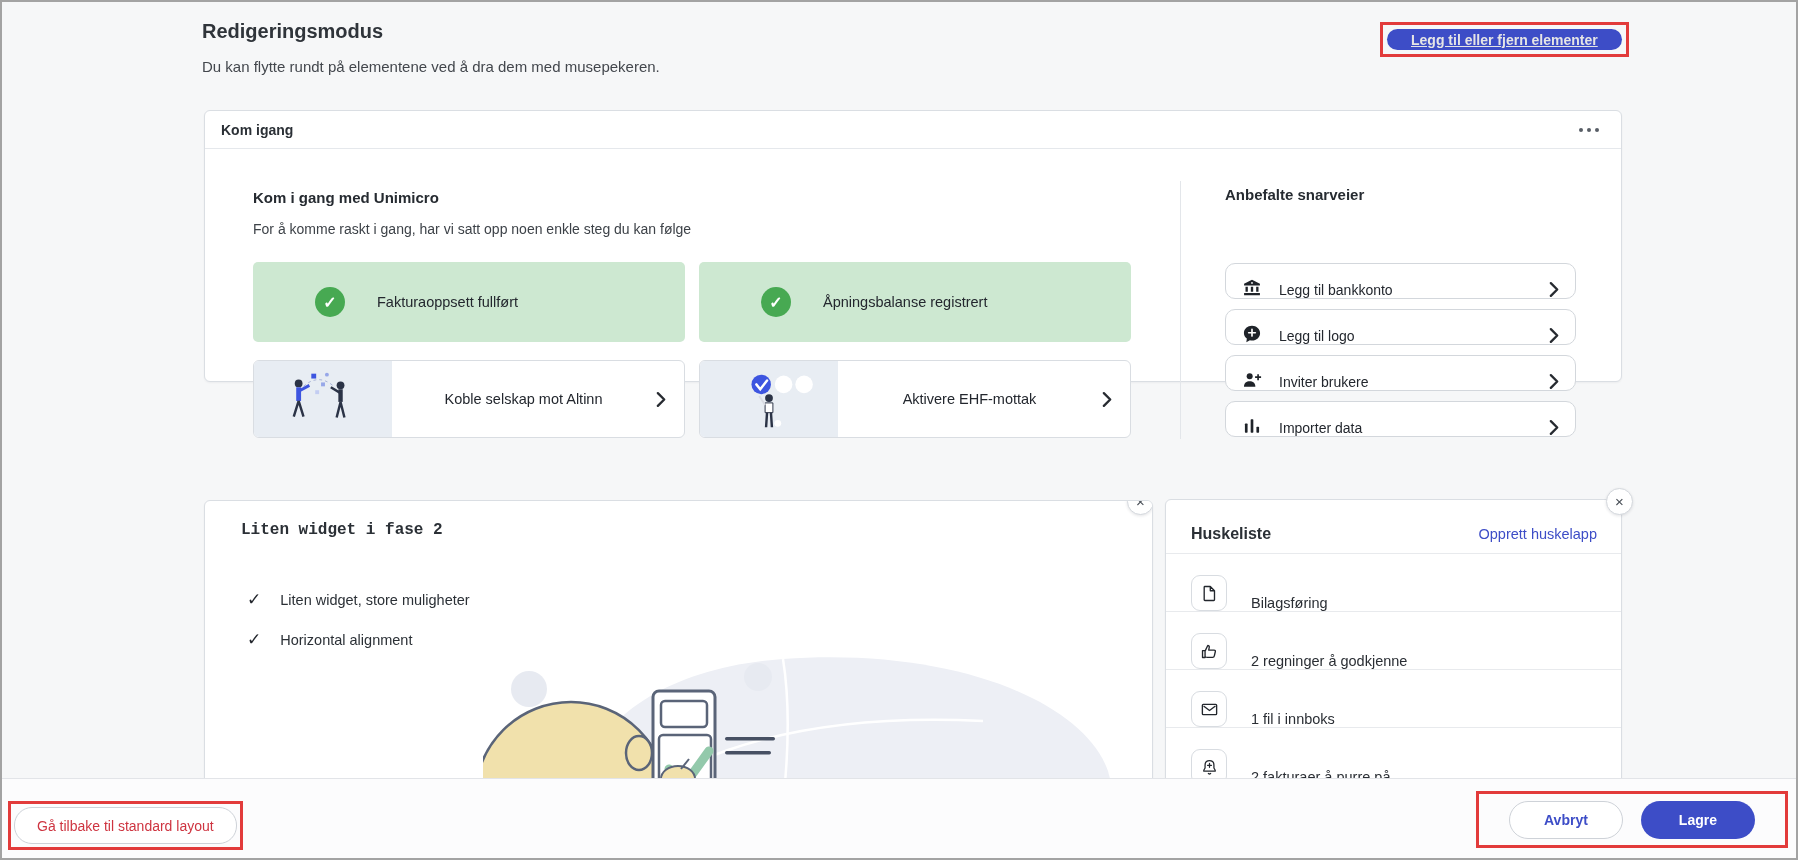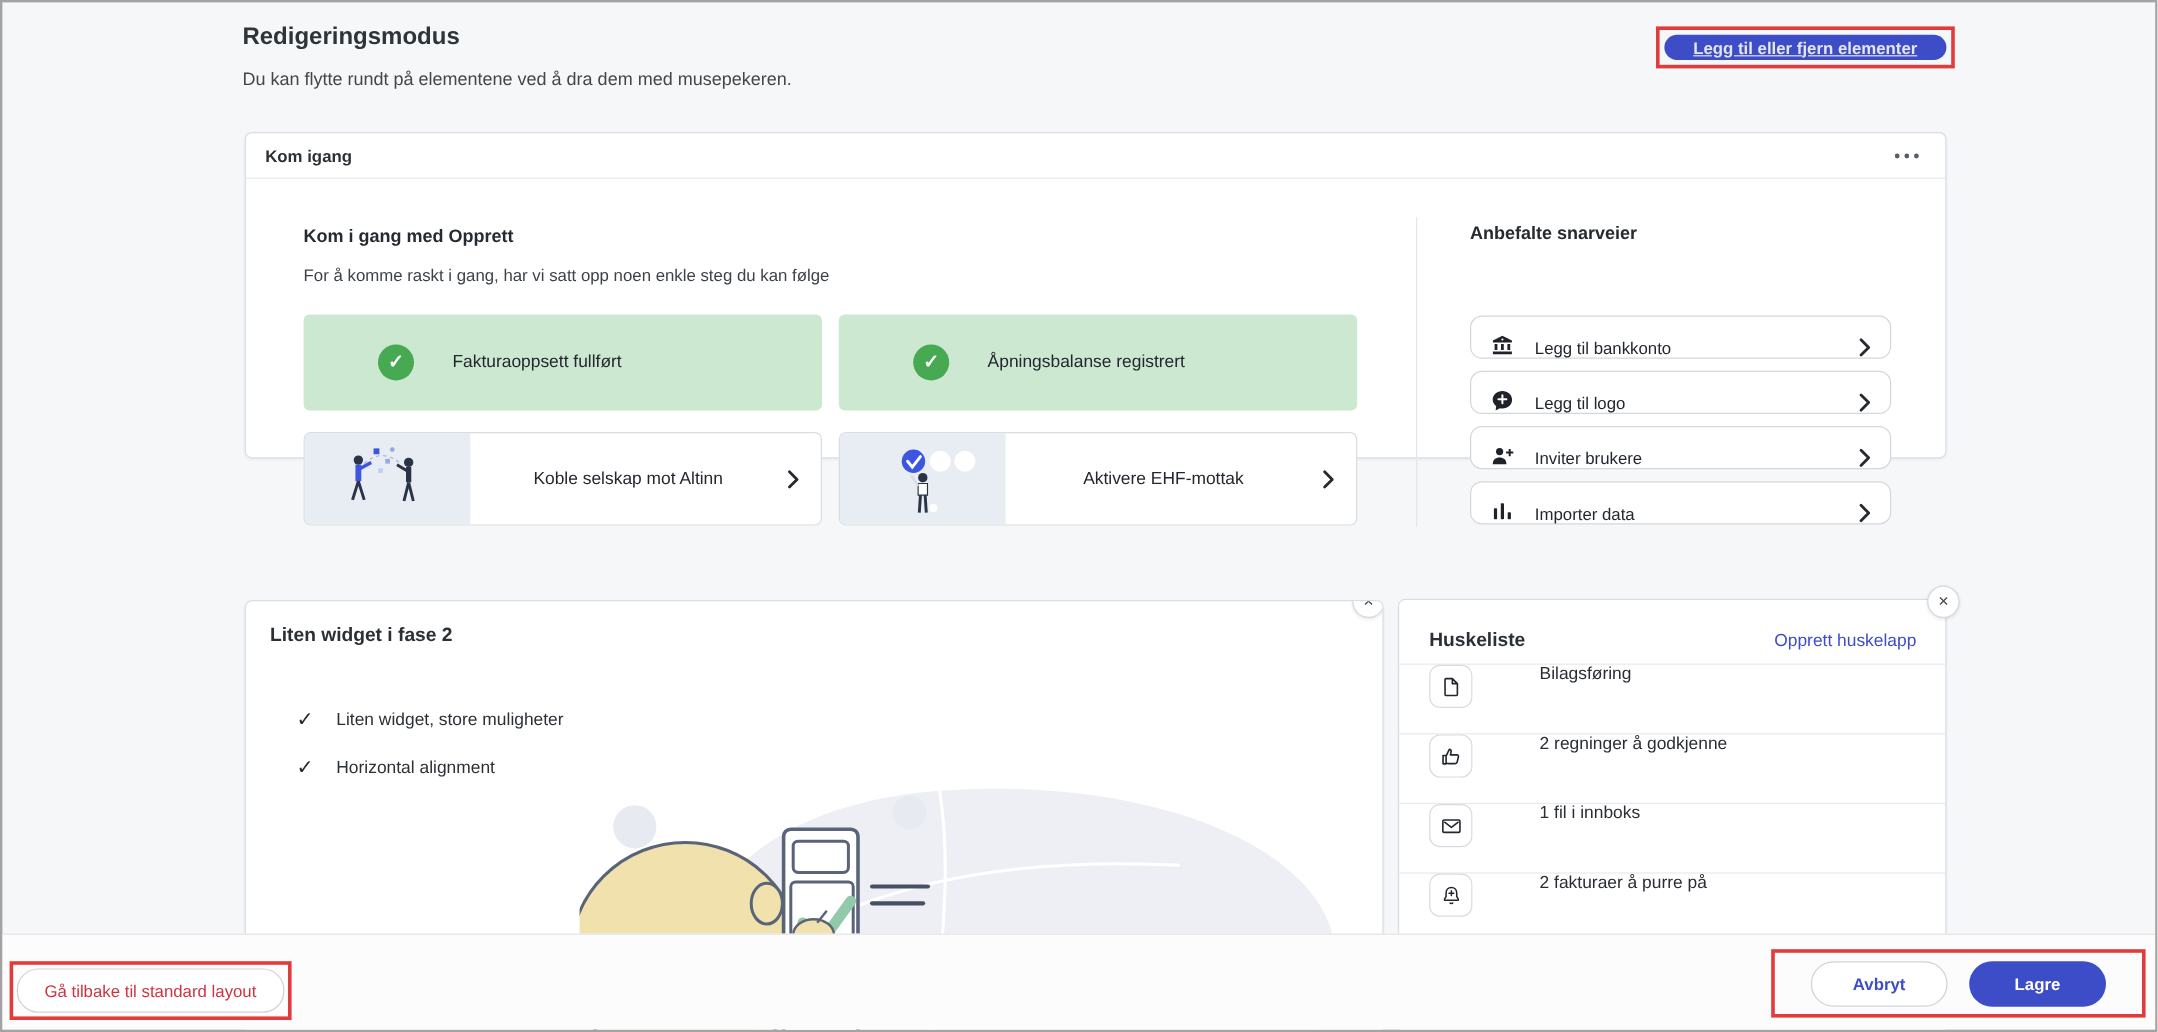--- a/index.html
+++ b/index.html
@@ -44,38 +44,38 @@
   .shortcuts-title { position:absolute; left:1020px; top:37px; font-size:15px; font-weight:700; color:#262b31; }
   .shortcut { position:absolute; left:1020px; width:351px; height:36px; background:#fff;
               border:1px solid #d3d7dc; border-radius:10px; display:flex; align-items:flex-end;
               padding:0 16px; cursor:pointer; }
   .shortcut .ic { width:20px; height:20px; flex:none; display:flex; }
   .shortcut .lbl { margin-left:17px; font-size:14px; color:#23272e; }
   .shortcut .chev { margin-left:auto; }
 
   
   #widget-card { left:202px; top:498px; width:949px; height:362px; overflow:hidden; }
-  .widget-title { position:absolute; left:20px; top:20px; font-size:16px; font-weight:600; color:#2b3036; }
+  .widget-title { position:absolute; left:36px; top:20px; font-size:16px; font-weight:600; color:#2b3036;font-family:Liberation Mono, monospace; }
   .check-row { position:absolute; left:42px; display:flex; align-items:center; gap:19px;
                font-size:14.5px; color:#2b3036; }
   .check-row .ck { font-size:17px; color:#23272d; }
   .widget-illus { position:absolute; left:278px; top:140px; width:660px; height:222px; }
 
   .close-btn { position:absolute; width:27px; height:27px; border-radius:50%; background:#fff;
                border:1px solid #d4d8dd; box-shadow:0 1px 3px rgba(40,45,60,.12); color:#474d55;
                font-size:15px; line-height:1; display:flex; align-items:center; justify-content:center;
                cursor:pointer; z-index:6; }
 
   
   #huske-card { left:1163px; top:497px; width:457px; height:363px; }
   .huske-head { display:flex; align-items:baseline; padding:25px 24px 10px 25px; }
   .huske-title { font-size:16px; font-weight:600; color:#2b3036; }
   .huske-link { margin-left:auto; font-size:14.5px; color:#3d4dc7; cursor:pointer; text-decoration:none; }
-  .huske-row { height:58px; display:flex; align-items:flex-start; padding:0 24px 0 25px;
-               border-top:1px solid #e8eaed; cursor:pointer;gap:32px; }
+  .huske-row { height:58px; display:flex; align-items:flex-end; padding:0 24px 0 25px;
+               border-top:1px solid #e8eaed; cursor:pointer; }
   .huske-row:first-of-type { border-top:none; }
   .icon-box { width:36px; height:36px; border:1px solid #d8dce1; border-radius:9px; flex:none;
               display:flex; align-items:center; justify-content:center; }
   .huske-row .lbl { margin-left:24px; font-size:14.5px; color:#2a2e34; }
 
   
   .footer { position:absolute; left:0; top:776px; width:1794px; height:80px; background:#fcfcfd;
             border-top:1px solid #e2e4e8; z-index:10; }
   .back-wrap { position:absolute; left:6px; top:22px; padding:3px; display:flex; }
   .btn-ghost-red { background:#fff; border:1px solid #ced2d8; border-radius:18px; height:37px;
@@ -104,21 +104,21 @@
   <div class="card" id="kom-card">
     <div class="card-header">
       <span>Kom igang</span>
       <span class="ellipsis">
           <i></i>
           <i></i>
           <i></i>
         </span>
     </div>
     <div class="kom-body">
-      <div class="intro-title">Kom i gang med Opprett</div>
+      <div class="intro-title">Kom i gang med Unimicro</div>
       <div class="intro-subtitle">For å komme raskt i gang, har vi satt opp noen enkle steg du kan følge</div>
 
       <div class="step-done" style="left:48px;">
         <span class="chk">✓</span>
         <span class="lbl">Fakturaoppsett fullført</span>
       </div>
       <div class="step-done" style="left:494px;">
         <span class="chk">✓</span>
         <span class="lbl">Åpningsbalanse registrert</span>
       </div>

